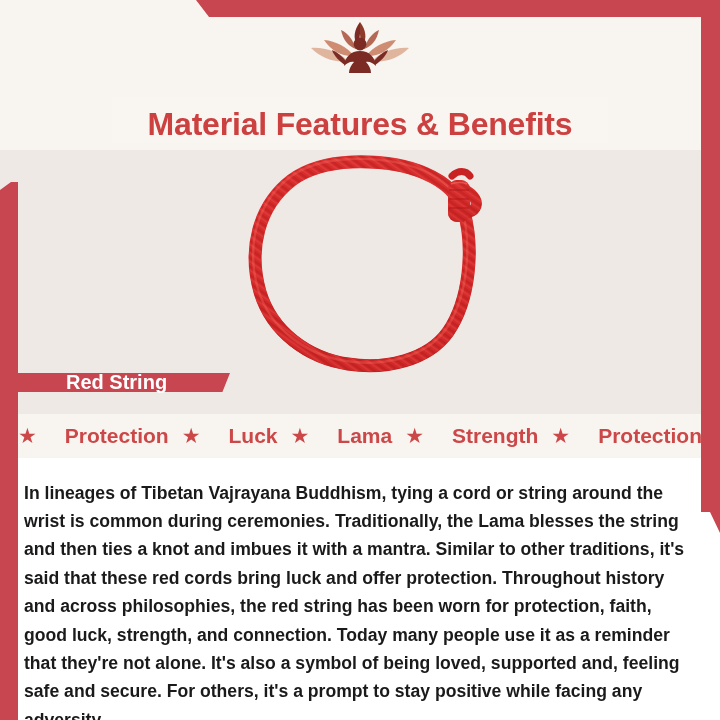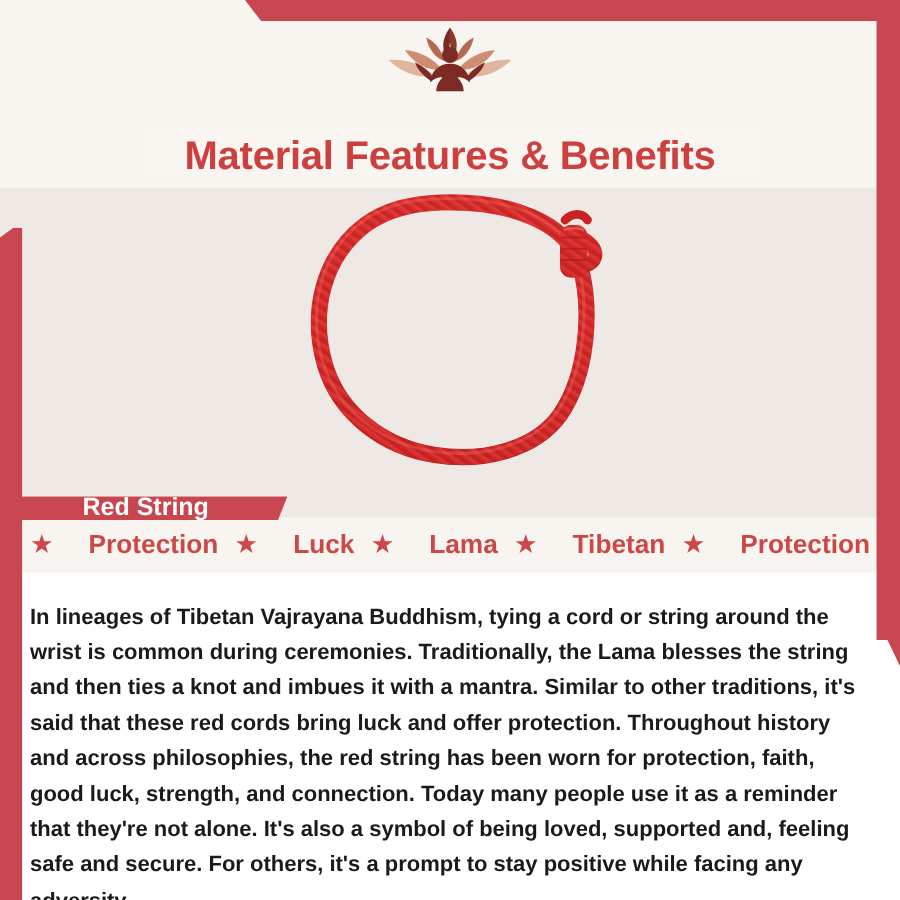--- a/index.html
+++ b/index.html
@@ -140,21 +140,20 @@
   .label-banner {
     position: absolute;
     left: 14px;
     top: 373px;
     width: 216px;
     height: 19px;
     background: #C8464F;
     clip-path: polygon(0 0, 216px 0, 202px 35px, 0 35px);
     display: flex;
     align-items: center;
-    margin-top: 24px;
   }
   .label-text {
     margin-left: 52px;
     font-size: 20px;
     font-weight: bold;
     color: #ffffff;
     white-space: nowrap;
   }
 
   
@@ -293,21 +292,21 @@
     <div class="benefit">
       <span class="star-icon">★</span>
       <span class="benefit-label">Luck</span>
     </div>
     <div class="benefit">
       <span class="star-icon">★</span>
       <span class="benefit-label">Lama</span>
     </div>
     <div class="benefit">
       <span class="star-icon">★</span>
-      <span class="benefit-label">Tibetan</span>
+      <span class="benefit-label">Strength</span>
     </div>
     <div class="benefit">
       <span class="star-icon">★</span>
       <span class="benefit-label">Protection</span>
     </div>
   </div>
 
   <p class="body-copy">In lineages of Tibetan Vajrayana Buddhism, tying a cord or string around the wrist is common during ceremonies. Traditionally, the Lama blesses the string and then ties a knot and imbues it with a mantra. Similar to other traditions, it's said that these red cords bring luck and offer protection. Throughout history and across philosophies, the red string has been worn for protection, faith, good luck, strength, and connection. Today many people use it as a reminder that they're not alone. It's also a symbol of being loved, supported and, feeling safe and secure. For others, it's a prompt to stay positive while facing any adversity.</p>
 
 </div>

